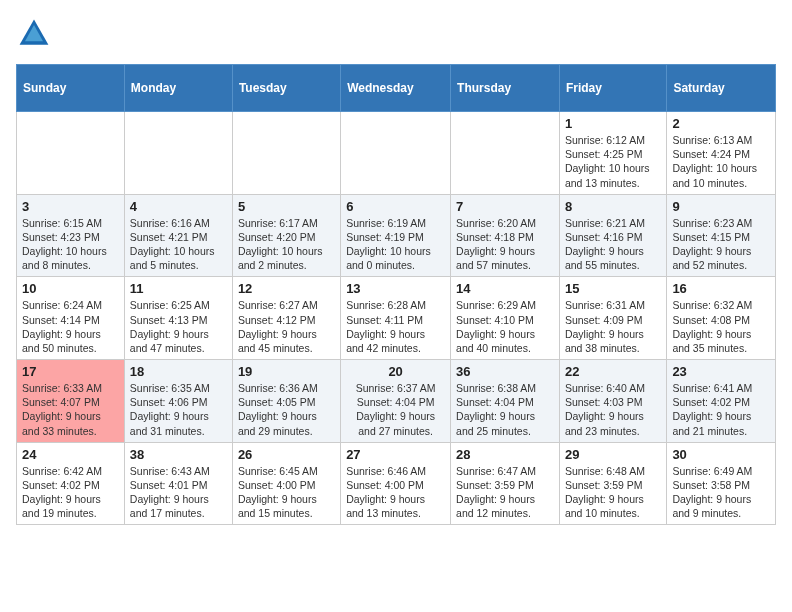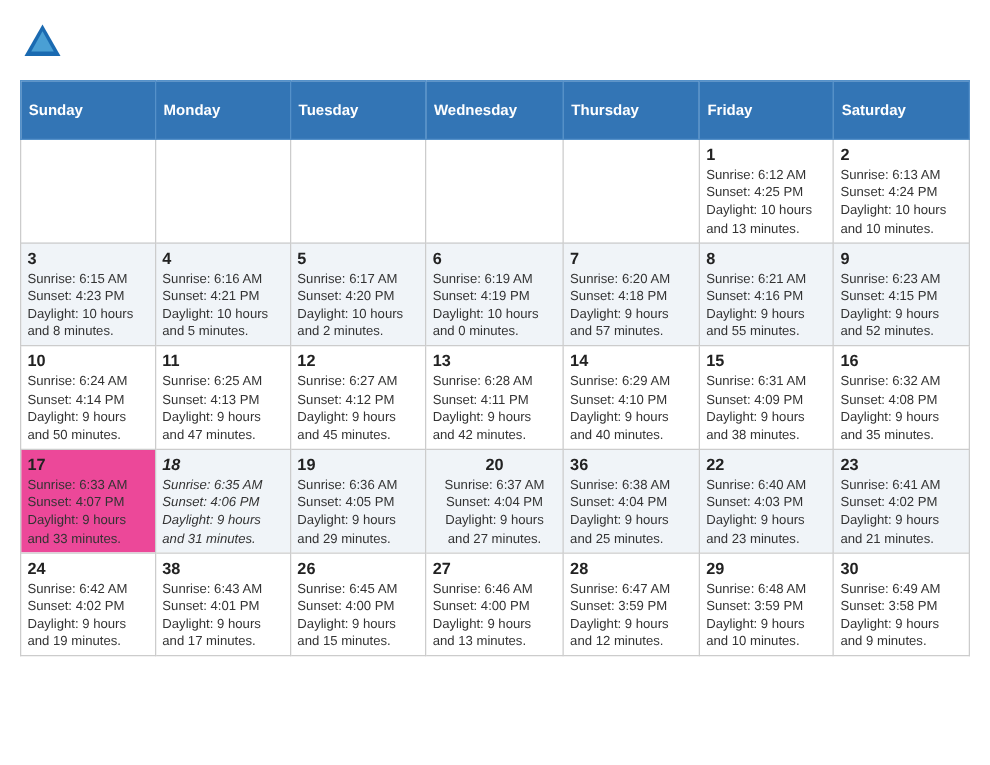--- a/index.html
+++ b/index.html
@@ -221,27 +221,27 @@
 Daylight: 9 hours and 38 minutes.</div>
         </td>
         <td>
           <span class="day-number">16</span>
           <div class="day-info">Sunrise: 6:32 AM
 Sunset: 4:08 PM
 Daylight: 9 hours and 35 minutes.</div>
         </td>
       </tr>
       <tr>
-        <td style="background: #ec4899;">
+        <td style="background: #fca5a5;">
           <span class="day-number">17</span>
           <div class="day-info">Sunrise: 6:33 AM
 Sunset: 4:07 PM
 Daylight: 9 hours and 33 minutes.</div>
         </td>
-        <td style="background: rgb(240, 244, 248); font-style: italic;">
+        <td style="background: rgb(240, 244, 248);">
           <span class="day-number">18</span>
           <div class="day-info">Sunrise: 6:35 AM
 Sunset: 4:06 PM
 Daylight: 9 hours and 31 minutes.</div>
         </td>
         <td style="background: rgb(240, 244, 248);">
           <span class="day-number">19</span>
           <div class="day-info">Sunrise: 6:36 AM
 Sunset: 4:05 PM
 Daylight: 9 hours and 29 minutes.</div>

